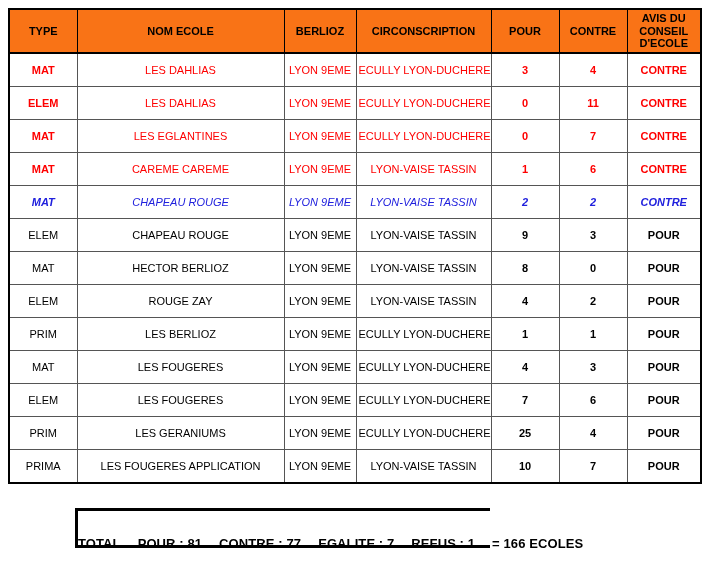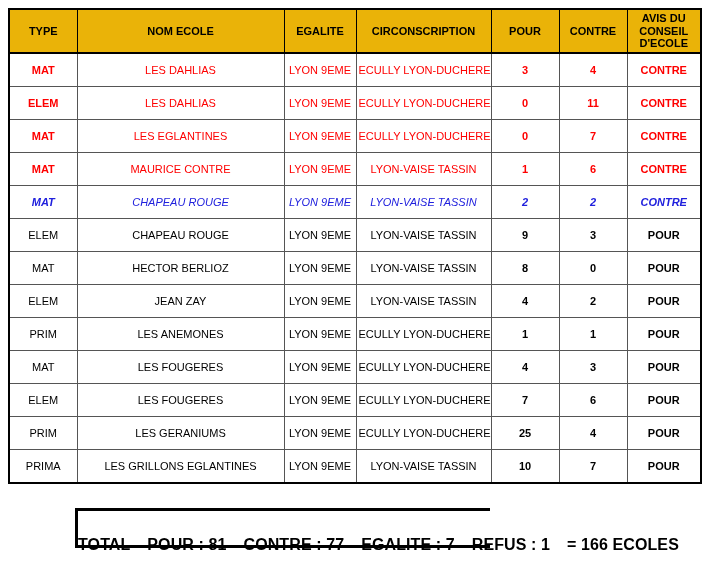--- a/index.html
+++ b/index.html
@@ -36,21 +36,21 @@
     border: 1px solid #555555;
     text-align: center;
     vertical-align: middle;
     padding: 0 2px;
     overflow: hidden;
     white-space: nowrap;
   }
 
   
   table.votes thead th {
-    background: #eab308;
+    background: #f97316;
     color: #000000;
     font-weight: bold;
     font-size: 11px;
     height: 42px;
     line-height: 12px;
     border: 1px solid #000000;
     border-bottom: 2px solid #000000;
   }
   table.votes thead th.multi {
     line-height: 12.5px;
@@ -101,21 +101,21 @@
     border-top: 3px solid #000000;
     border-left: 3px solid #000000;
     border-bottom: 3px solid #000000;
     border-right: none;
     box-sizing: border-box;
   }
   #summary-line {
     position: absolute;
     left: 78px;
     top: 536px;
-    font-size: 16px;
+    font-size: 13px;
     font-weight: bold;
     color: #000000;
     white-space: nowrap;
     letter-spacing: 0.1px;
   }
   #summary-line .seg { margin-right: 17px; }
   #summary-line .seg:last-child { margin-right: 0; }
 </style>
 </head>
 <body>
@@ -128,21 +128,21 @@
         <col class="c-commune">
       <col class="c-circ">
         <col class="c-pour">
         <col class="c-contre">
         <col class="c-avis">
     </colgroup>
     <thead>
       <tr>
         <th>TYPE</th>
         <th>NOM ECOLE</th>
-        <th>EGALITE</th>
+        <th>BERLIOZ</th>
         <th>CIRCONSCRIPTION</th>
         <th>POUR</th>
         <th>CONTRE</th>
         <th class="multi">
           <span>AVIS DU</span><br>
           <span>CONSEIL</span><br>
           <span>D'ECOLE</span>
         </th>
       </tr>
     </thead>
@@ -169,21 +169,21 @@
           <td class="type">MAT</td>
           <td class="nom">LES EGLANTINES</td>
           <td class="commune">LYON 9EME</td>
           <td class="circ">ECULLY LYON-DUCHERE</td>
           <td class="num">0</td>
           <td class="num">7</td>
           <td class="avis">CONTRE</td>
         </tr>
         <tr class="r-contre">
           <td class="type">MAT</td>
-          <td class="nom">MAURICE CONTRE</td>
+          <td class="nom">CAREME CAREME</td>
           <td class="commune">LYON 9EME</td>
           <td class="circ">LYON-VAISE TASSIN</td>
           <td class="num">1</td>
           <td class="num">6</td>
           <td class="avis">CONTRE</td>
         </tr>
         <tr class="r-egalite">
           <td class="type">MAT</td>
           <td class="nom">CHAPEAU ROUGE</td>
           <td class="commune">LYON 9EME</td>
@@ -205,30 +205,30 @@
           <td class="type">MAT</td>
           <td class="nom">HECTOR BERLIOZ</td>
           <td class="commune">LYON 9EME</td>
           <td class="circ">LYON-VAISE TASSIN</td>
           <td class="num">8</td>
           <td class="num">0</td>
           <td class="avis">POUR</td>
         </tr>
         <tr class="r-pour">
           <td class="type">ELEM</td>
-          <td class="nom">JEAN ZAY</td>
+          <td class="nom">ROUGE ZAY</td>
           <td class="commune">LYON 9EME</td>
           <td class="circ">LYON-VAISE TASSIN</td>
           <td class="num">4</td>
           <td class="num">2</td>
           <td class="avis">POUR</td>
         </tr>
         <tr class="r-pour">
           <td class="type">PRIM</td>
-          <td class="nom">LES ANEMONES</td>
+          <td class="nom">LES BERLIOZ</td>
           <td class="commune">LYON 9EME</td>
           <td class="circ">ECULLY LYON-DUCHERE</td>
           <td class="num">1</td>
           <td class="num">1</td>
           <td class="avis">POUR</td>
         </tr>
         <tr class="r-pour">
           <td class="type">MAT</td>
           <td class="nom">LES FOUGERES</td>
           <td class="commune">LYON 9EME</td>
@@ -250,21 +250,21 @@
           <td class="type">PRIM</td>
           <td class="nom">LES GERANIUMS</td>
           <td class="commune">LYON 9EME</td>
           <td class="circ">ECULLY LYON-DUCHERE</td>
           <td class="num">25</td>
           <td class="num">4</td>
           <td class="avis">POUR</td>
         </tr>
         <tr class="r-pour">
           <td class="type">PRIMA</td>
-          <td class="nom">LES GRILLONS EGLANTINES</td>
+          <td class="nom">LES FOUGERES APPLICATION</td>
           <td class="commune">LYON 9EME</td>
           <td class="circ">LYON-VAISE TASSIN</td>
           <td class="num">10</td>
           <td class="num">7</td>
           <td class="avis">POUR</td>
         </tr>
       </tbody>
   </table>
 </div>
 

